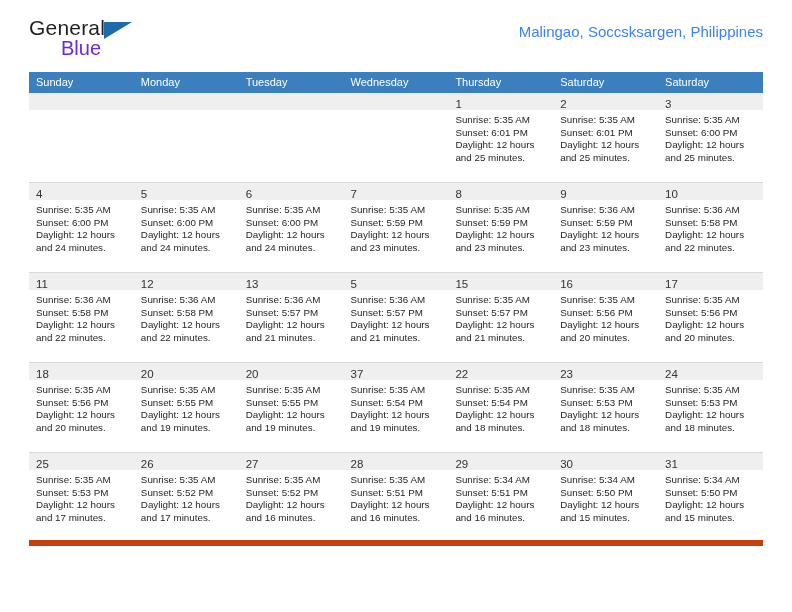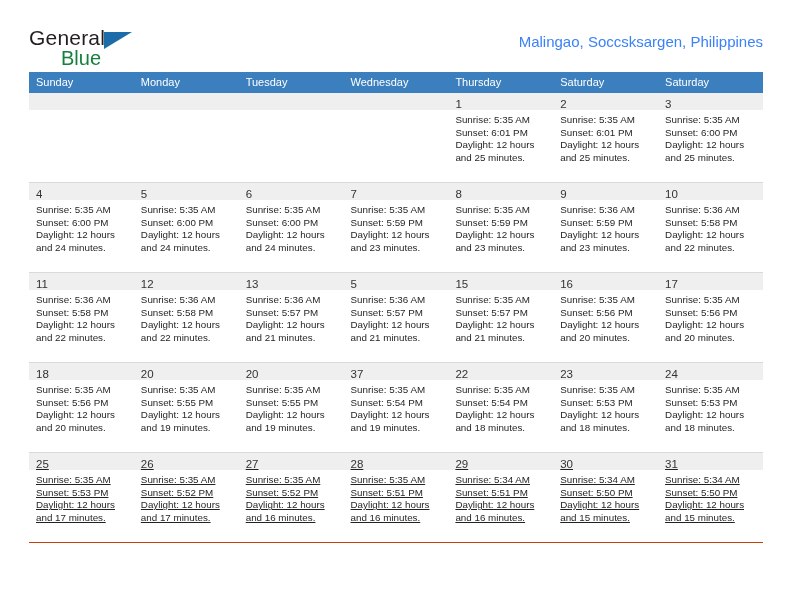--- a/index.html
+++ b/index.html
@@ -21,21 +21,21 @@
     height: 612px;
     box-sizing: border-box;
     padding: 0 29px;
   }
 
   
   .header {
     display: flex;
     align-items: flex-start;
     justify-content: space-between;
-    padding-top: 26px;
+    padding-top: 16px;
     height: 72px;
     box-sizing: border-box;
   }
   .logo {
     position: relative;
     width: 120px;
     height: 48px;
     flex: none;
   }
   .logo-general {
@@ -45,21 +45,21 @@
     font-size: 21px;
     letter-spacing: 0.2px;
     color: #231f20;
     font-family: "Liberation Sans", sans-serif;
   }
   .logo-blue {
     position: absolute;
     left: 32px;
     top: 21px;
     font-size: 20px;
-    color: #15803d;
+    color: #6d28d9;
     font-family: "Liberation Sans", sans-serif;
   }
   .logo-tri {
     position: absolute;
     left: 75px;
     top: 6px;
     width: 0;
     height: 0;
     border-left: 28px solid #1b6ca8;
     border-bottom: 17px solid transparent;
@@ -106,21 +106,21 @@
 
   .week-row > td {
     vertical-align: top;
     padding: 0;
     border-top: 1px solid #3b7fbe;
     border-bottom: 1px solid #d9d9d9;
     height: 90px;
     box-sizing: border-box;
     background: #ffffff;
   }
-  .week-row.last > td { border-bottom: 1px solid #c2410c; text-decoration: underline; }
+  .week-row.last > td { border-bottom: 6px solid #c2410c; }
 
   .cell {
     height: 100%;
     box-sizing: border-box;
   }
   .daynum-band {
     background: #efefef;
     height: 17px;
     box-sizing: border-box;
     padding: 1px 0 0 7px;

